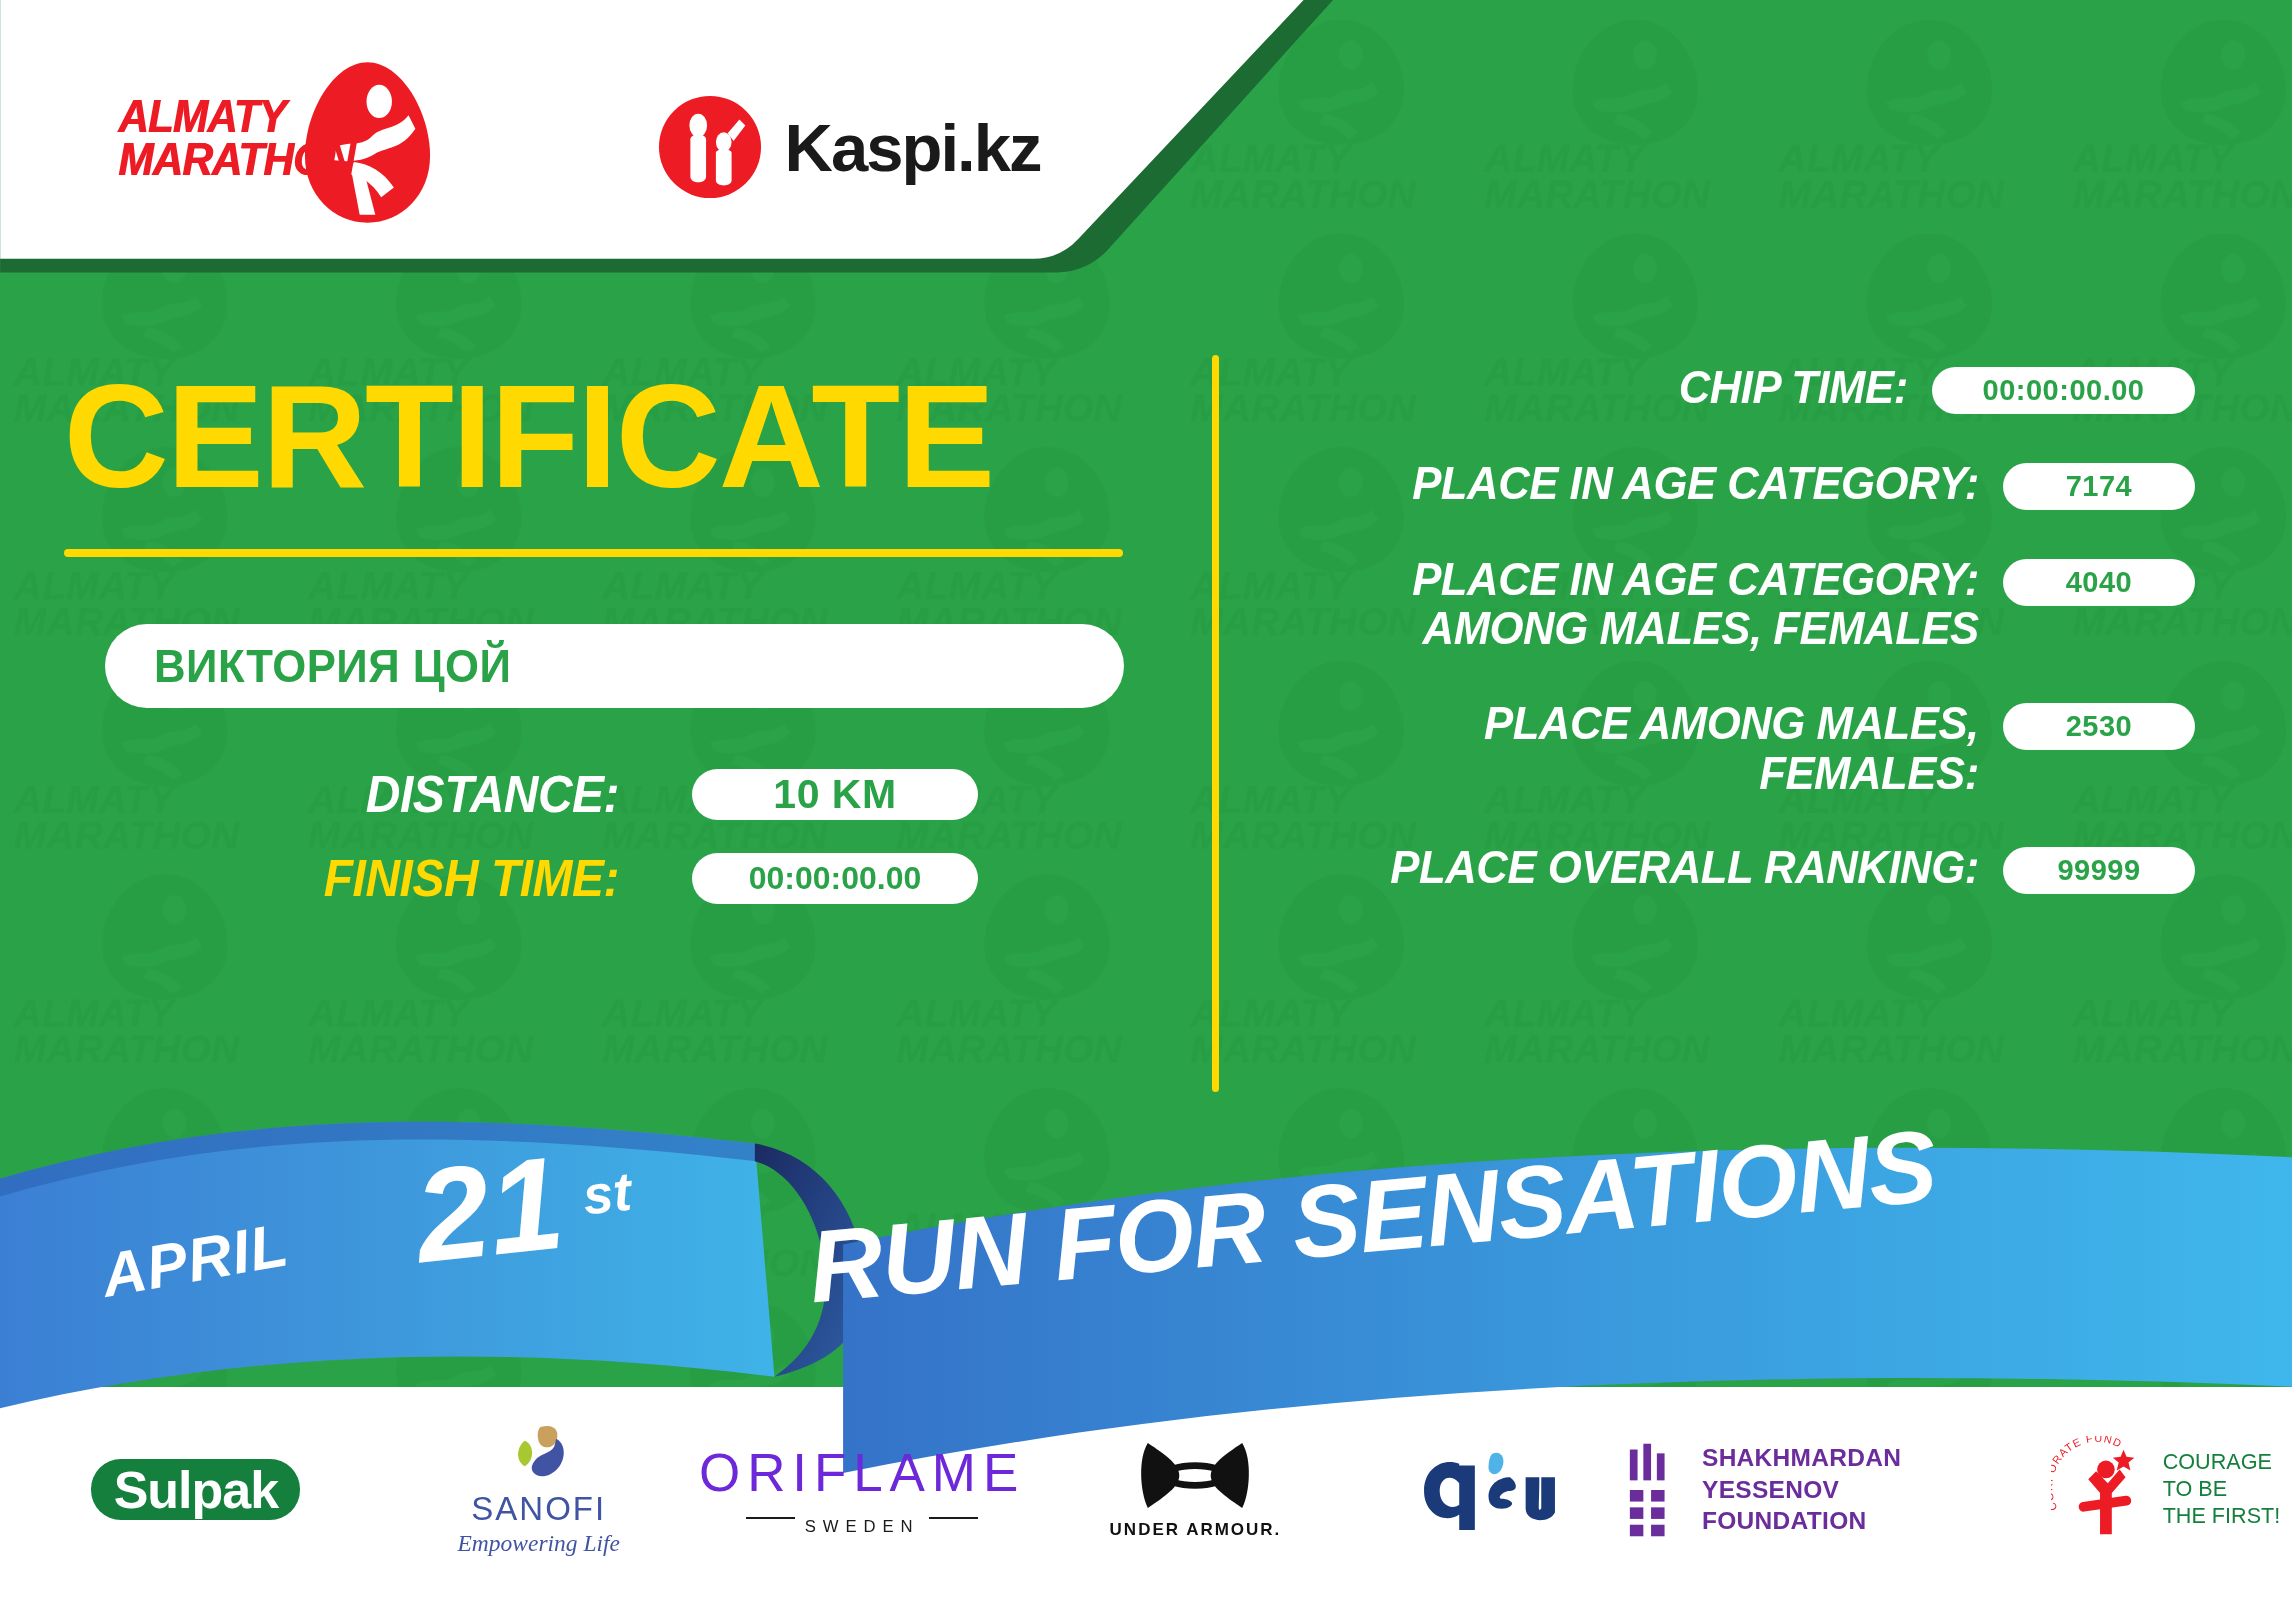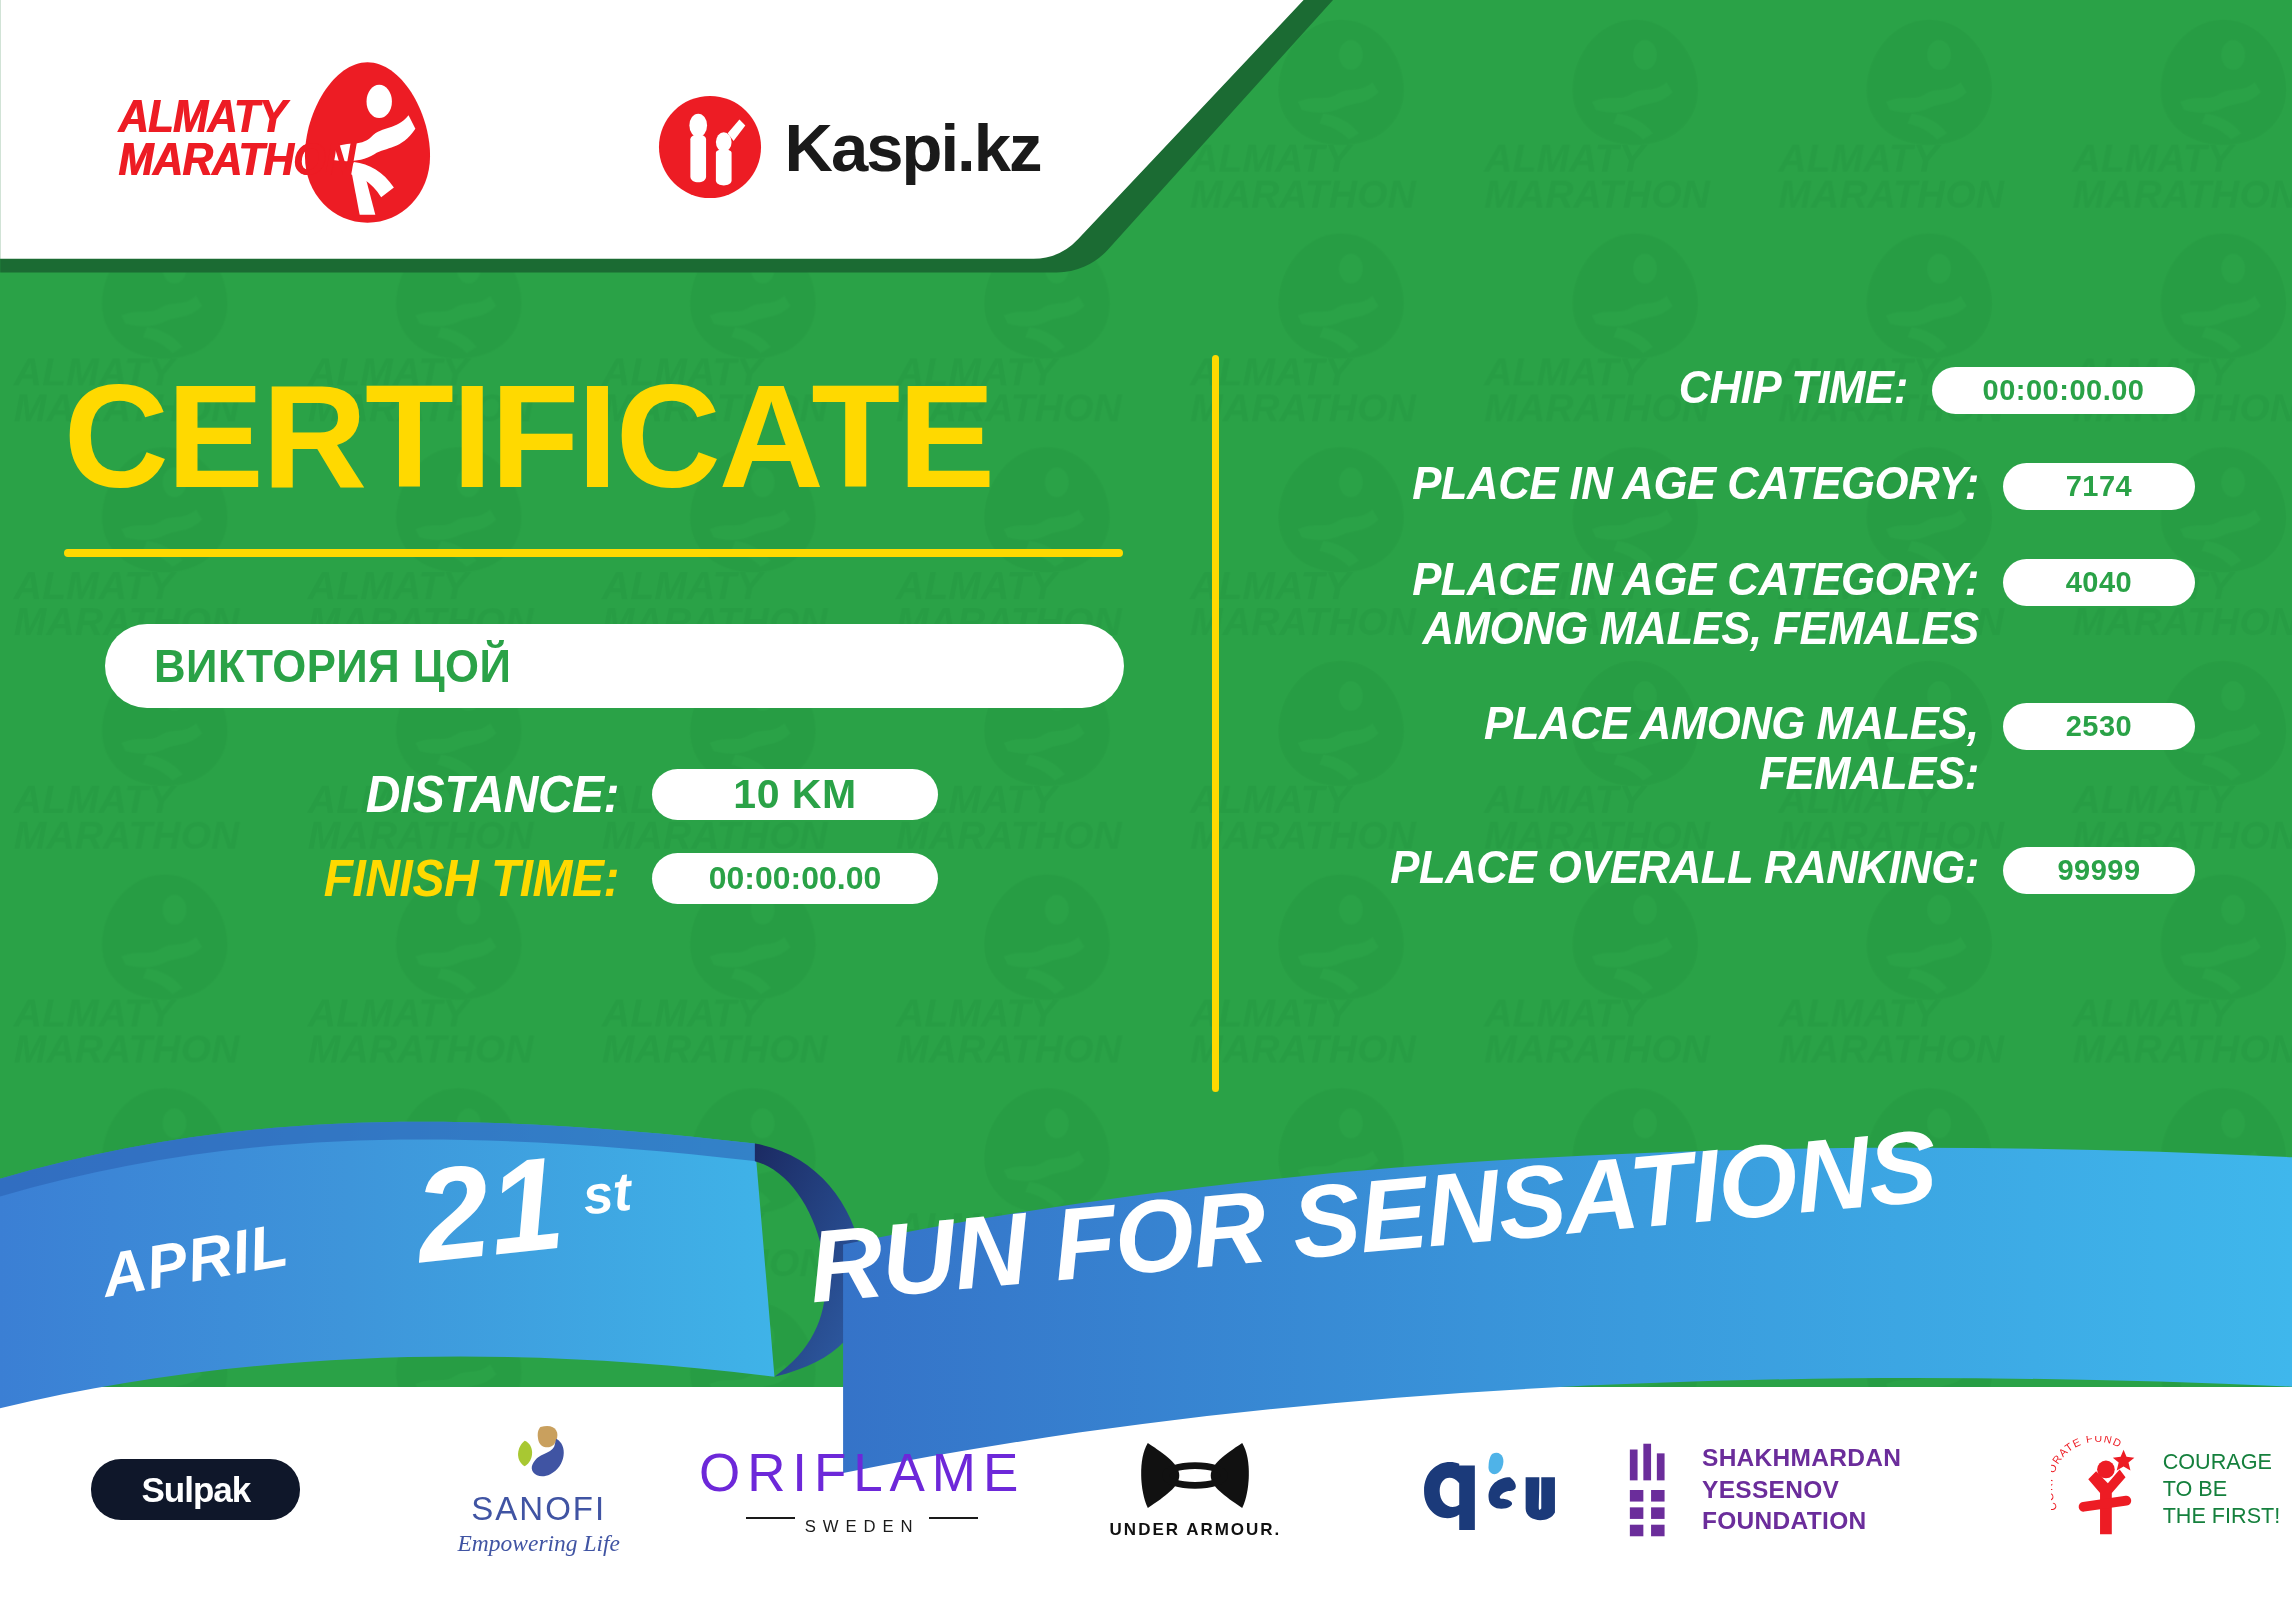--- a/index.html
+++ b/index.html
@@ -73,21 +73,21 @@
     padding-left:49px;
   }
   .name-text{
     color:#2aa247; font-weight:bold; font-size:46px;
     letter-spacing:0.5px;
     font-family:"Liberation Sans", sans-serif;
     transform:scaleX(.95); transform-origin:left center;
   }
 
   .left-rows{ margin-top:57px; margin-left:0; }
-  .lrow{ display:flex; align-items:center; margin-top:25.5px; }
+  .lrow{ display:flex; align-items:center; margin-top:25.5px;gap:40px; }
   .lrow-label{
     width:598px; text-align:right; padding-right:35px;
     font-weight:bold; font-style:italic; font-size:51px;
     letter-spacing:-0.5px; white-space:nowrap;
     font-family:"Liberation Sans", sans-serif;
     transform:scaleX(.94); transform-origin:right center;
   }
   .lrow-label.white{ color:#ffffff; }
   .lrow-label.yellow{ color:#FFD900; }
   .pill{
@@ -174,23 +174,23 @@
   .sp{ display:flex; align-items:center; justify-content:center; height:137px; }
   .sp1{ width:392px; }
   .sp2{ width:294px; }
   .sp3{ width:353px; }
   .sp4{ width:314px; }
   .sp5{ width:274px; }
   .sp6{ width:412px; }
   .sp7{ width:255px; }
 
   .sulpak{
-    width:209px; height:61px; background:#0f172a; border-radius:30px;
+    width:209px; height:61px; background:#15803d; border-radius:30px;
     display:flex; align-items:center; justify-content:center;
-    color:#fff; font-weight:bold; font-size:35px; letter-spacing:-1px;
+    color:#fff; font-weight:bold; font-size:52px; letter-spacing:-1px;
     font-family:"Liberation Sans", sans-serif;
     text-align:right;
   }
   .sanofi{ text-align:center; }
   .sanofi-name{
     color:#4054A3; font-size:33px; letter-spacing:2px; margin-top:2px;
     font-family:"Liberation Sans", sans-serif;
   }
   .sanofi-tag{
     color:#4054A3; font-size:23.5px; font-style:italic; margin-top:2px;

